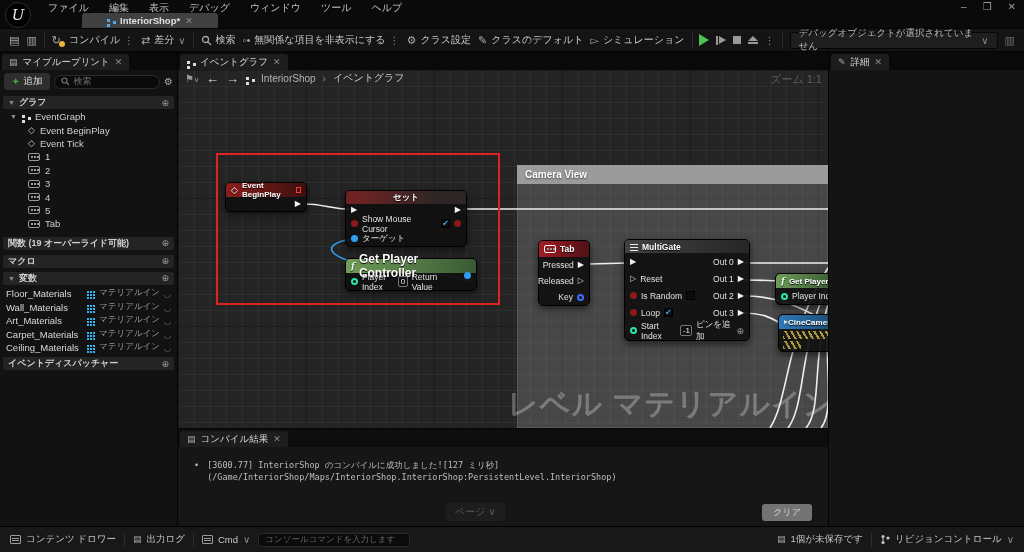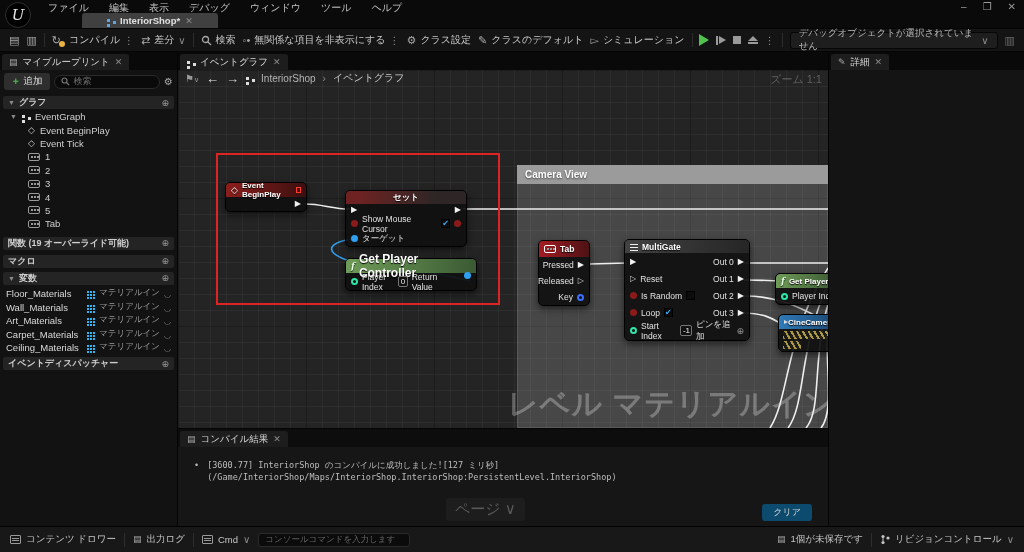--- a/index.html
+++ b/index.html
@@ -135,22 +135,22 @@
     border:2px solid #de2323;z-index:6;}
   .warnstreak{height:8px;margin:2px 4px;background:repeating-linear-gradient(60deg,
     rgba(222,196,80,.75) 0 2px,rgba(60,50,20,.2) 2px 5px);border-radius:1px;}
 
   
   #compile{position:absolute;left:0;bottom:0;width:650px;height:98px;background:#161616;
     border-top:1px solid #050505;}
   #compile .msg{display:flex;gap:8px;padding:13px 16px;font-family:"DejaVu Sans Mono",monospace;
     font-size:8.5px;color:#bdbdbd;}
   .page-btn{position:absolute;left:268px;bottom:5px;background:#1d1d1d;border-radius:3px;
-    padding:2px 9px;font-size:15px;color:#5a5a5a;}
-  .clear-btn{position:absolute;right:16px;bottom:5px;background:#0c4a6e;border-radius:3px;
+    padding:2px 9px;font-size:10px;color:#5a5a5a;}
+  .clear-btn{position:absolute;right:16px;bottom:5px;background:#737373;border-radius:3px;
     padding:2px 11px;font-size:9px;color:#d0d0d0;}
 
   
   #statusbar{position:absolute;left:0;right:0;bottom:0;height:26px;background:#181818;
     border-top:1px solid #020202;display:flex;align-items:center;gap:8px;padding:0 10px;}
   .sbtn{display:flex;align-items:center;gap:5px;font-size:9.5px;color:#c6c6c6;white-space:nowrap;}
   .console{width:152px;height:14px;background:#0b0b0b;border:1px solid #2a2a2a;border-radius:3px;
     display:flex;align-items:center;padding:0 6px;font-size:8.5px;color:#666;}
   .grow{flex:1;}
   .boxico{width:11px;height:9px;border:1px solid #9a9a9a;border-radius:1px;display:inline-block;position:relative;}

